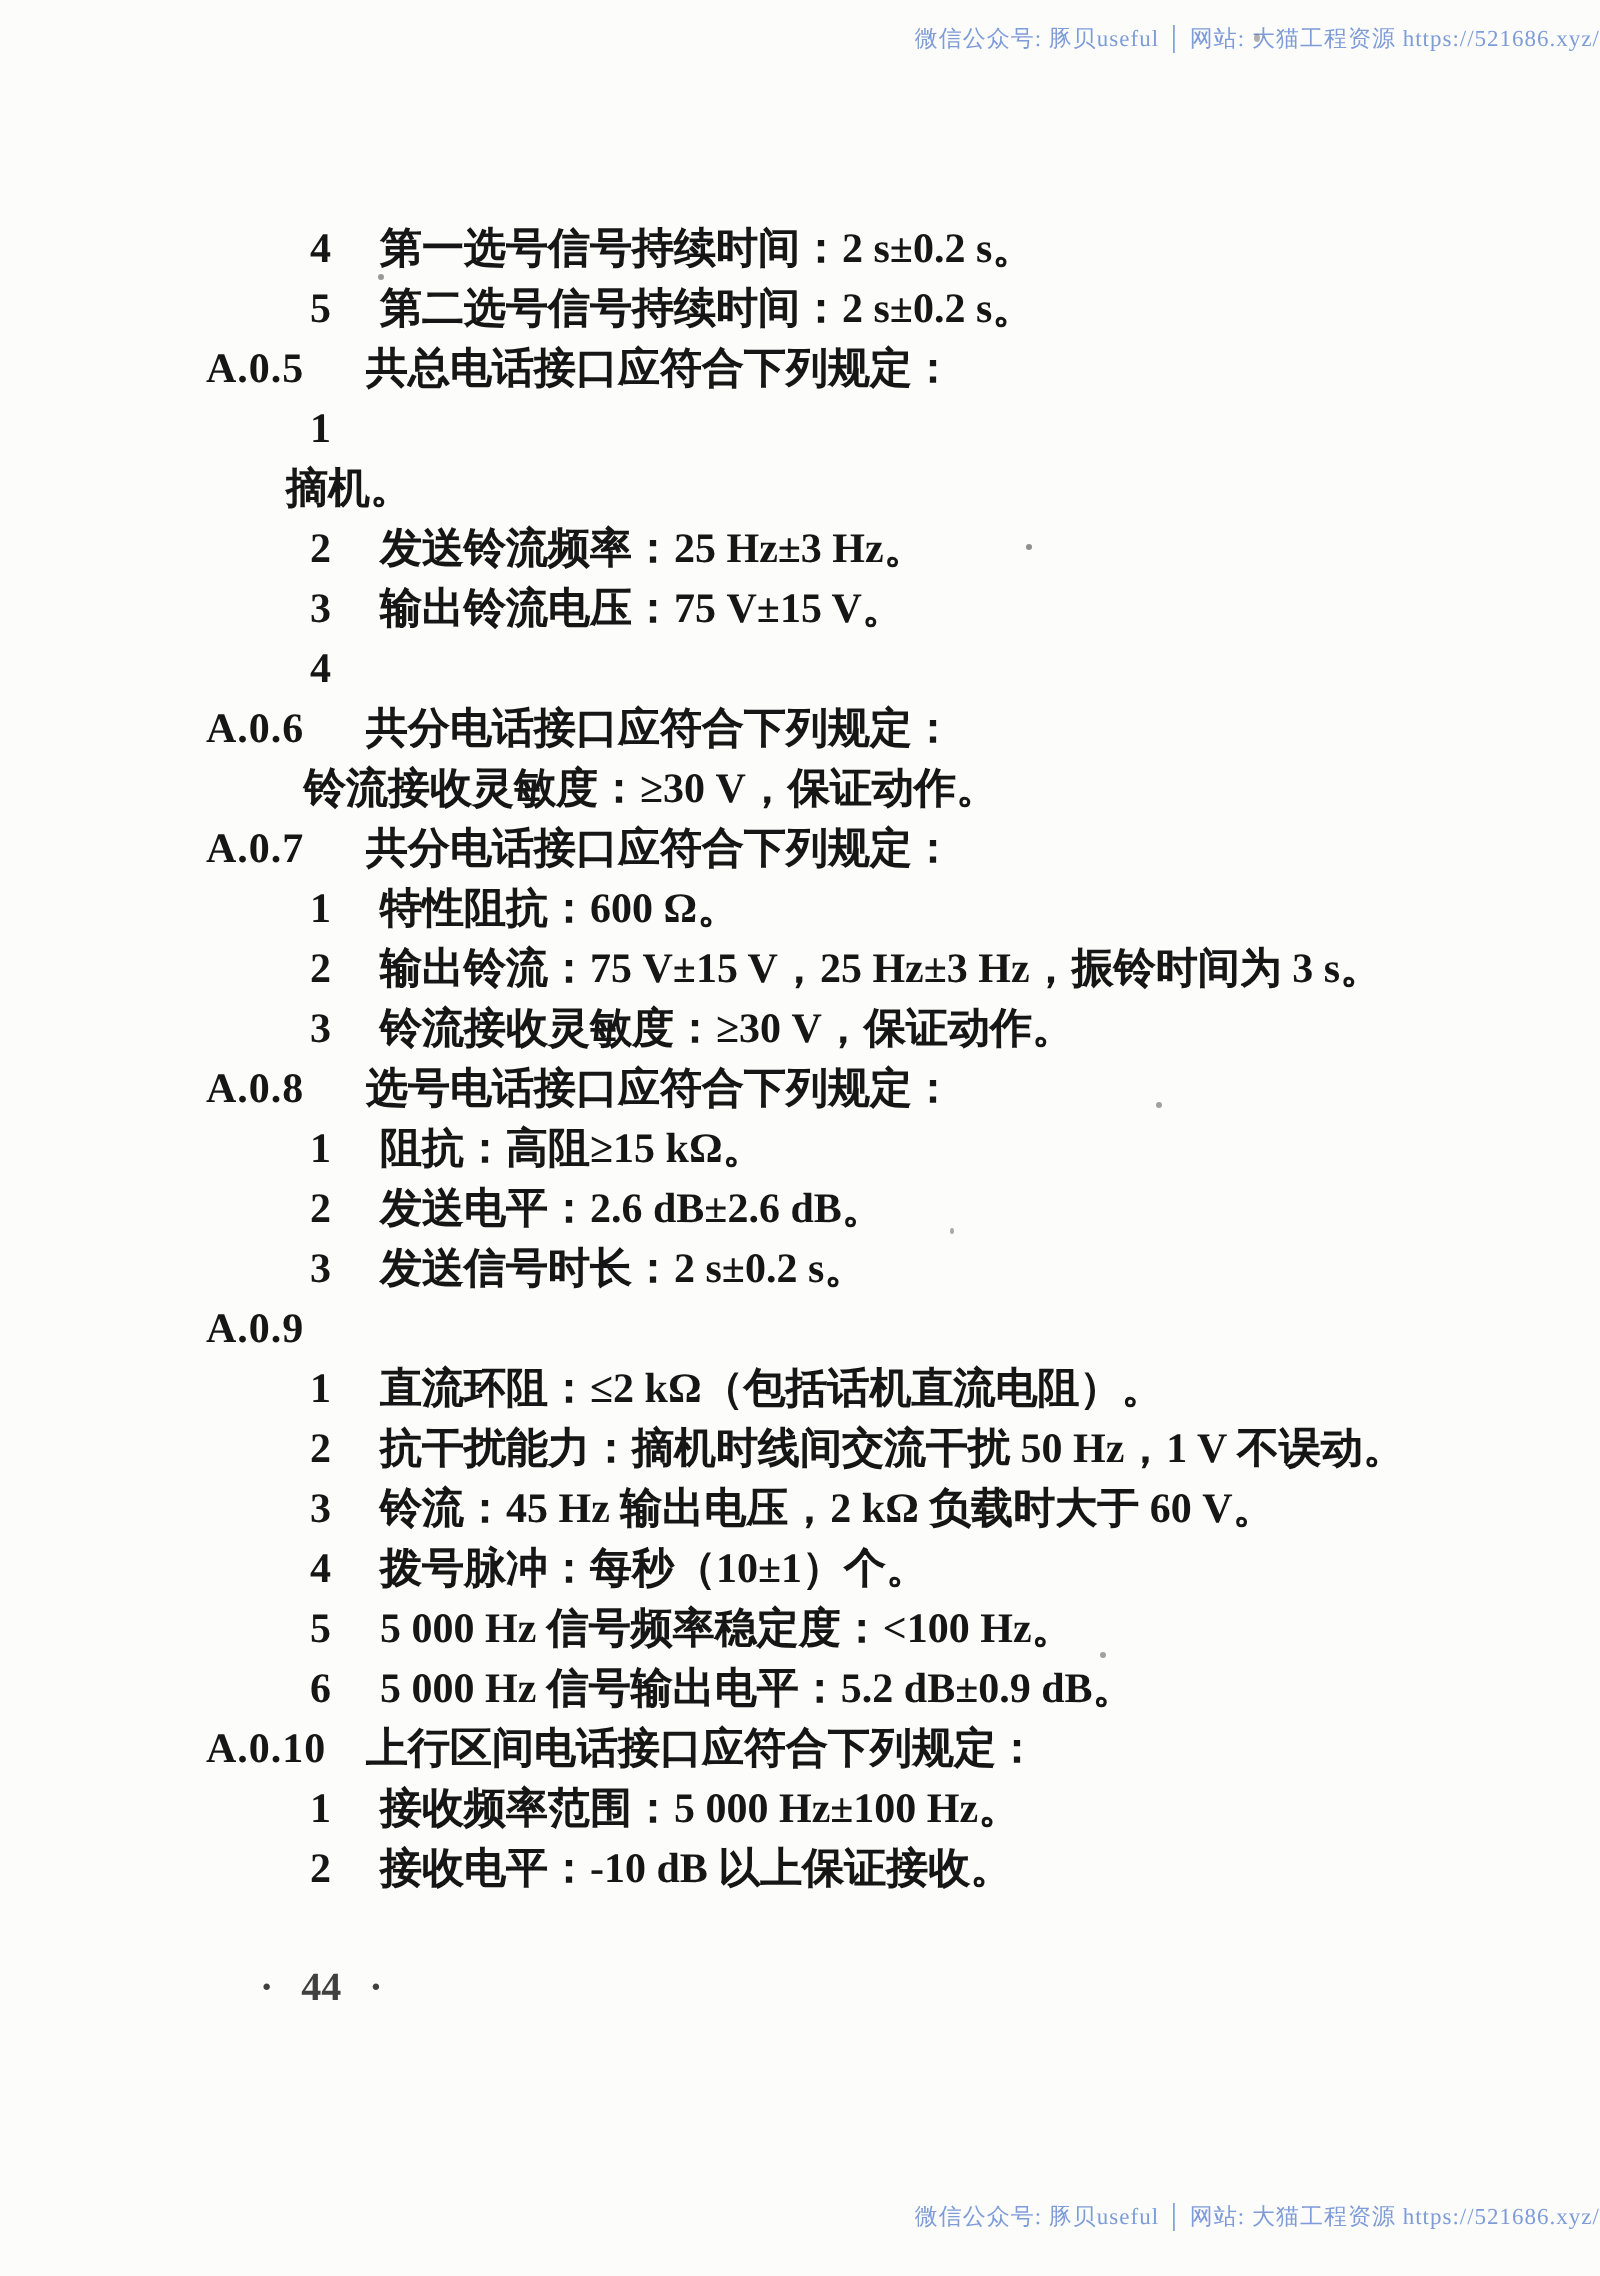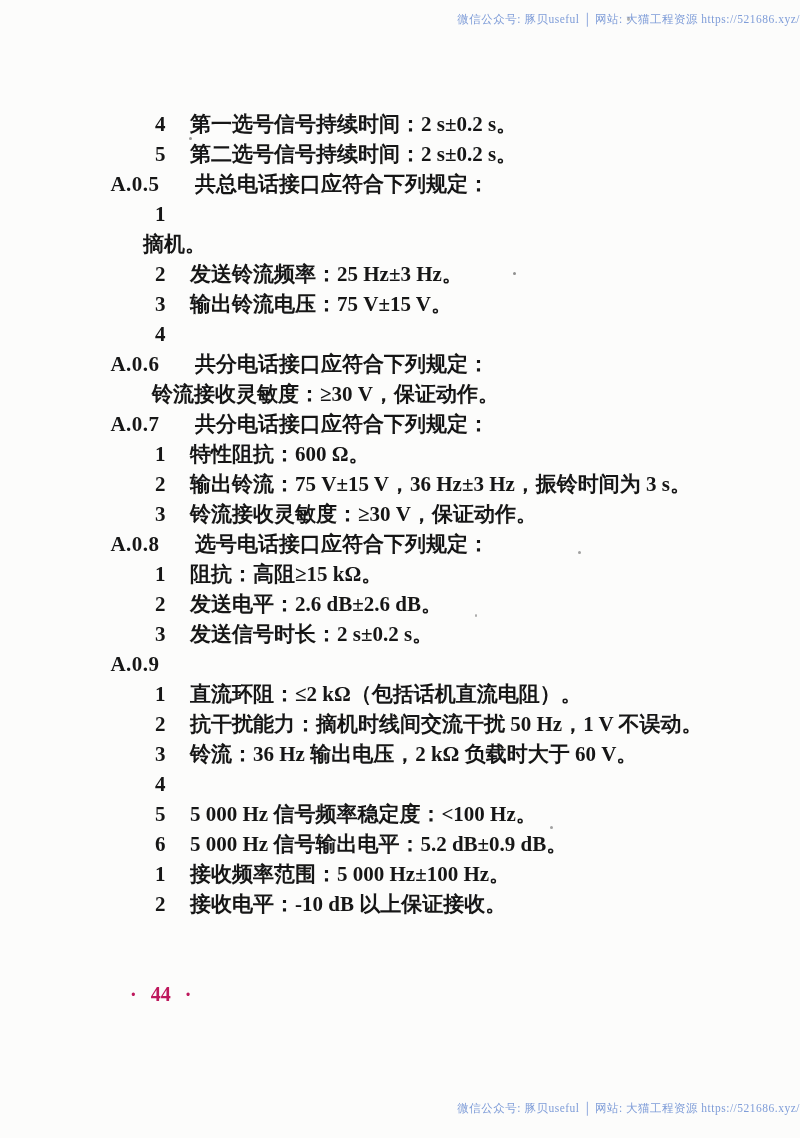--- a/index.html
+++ b/index.html
@@ -39,34 +39,33 @@
     color: #161616;
   }
   .row .num {
     flex: none;
     width: 35px;
     padding-left: 52px;
   }
   .row.heading .hnum {
     flex: none;
     min-width: 64px;
-    margin-right: 28px;
+    margin-right: 16px;
     letter-spacing: 0.5px;
-    text-align: center;
   }
   .row.cont { padding-left: 0; margin-left: 40px; }
   .row.sub { padding-left: 49px; }
 
   .page-number {
     position: absolute;
     left: 130px; top: 983px;
     font-size: 20px;
     font-weight: 700;
     word-spacing: 9px;
-    color: #be185d;
+    color: #404040;
   }
 
   .speck { position: absolute; border-radius: 50%; background: #555; }
   .s1 { left: 627px; top: 17px;  width: 3px; height: 4px; opacity: .45; }
   .s2 { left: 189px; top: 137px; width: 3px; height: 3px; opacity: .6; }
   .s3 { left: 513px; top: 272px; width: 3px; height: 3px; opacity: .65; }
   .s4 { left: 578px; top: 551px; width: 3px; height: 3px; opacity: .55; }
   .s5 { left: 475px; top: 614px; width: 2px; height: 3px; opacity: .5; }
   .s6 { left: 550px; top: 826px; width: 3px; height: 3px; opacity: .55; }
 </style>
@@ -115,21 +114,21 @@
   <div class="row heading">
       <span class="hnum">A.0.7</span>
       <span class="txt">共分电话接口应符合下列规定：</span>
     </div>
   <div class="row item">
       <span class="num">1</span>
       <span class="txt">特性阻抗：600 Ω。</span>
     </div>
   <div class="row item">
       <span class="num">2</span>
-      <span class="txt">输出铃流：75 V±15 V，36 Hz±3 Hz，振铃时间为 3 s。</span>
+      <span class="txt">输出铃流：75 V±15 V，25 Hz±3 Hz，振铃时间为 3 s。</span>
     </div>
   <div class="row item">
       <span class="num">3</span>
       <span class="txt">铃流接收灵敏度：≥30 V，保证动作。</span>
     </div>
   <div class="row heading">
       <span class="hnum">A.0.8</span>
       <span class="txt">选号电话接口应符合下列规定：</span>
     </div>
   <div class="row item">
@@ -150,32 +149,37 @@
   <div class="row item">
       <span class="num">1</span>
       <span class="txt">直流环阻：≤2 kΩ（包括话机直流电阻）。</span>
     </div>
   <div class="row item">
       <span class="num">2</span>
       <span class="txt">抗干扰能力：摘机时线间交流干扰 50 Hz，1 V 不误动。</span>
     </div>
   <div class="row item">
       <span class="num">3</span>
-      <span class="txt">铃流：36 Hz 输出电压，2 kΩ 负载时大于 60 V。</span>
+      <span class="txt">铃流：45 Hz 输出电压，2 kΩ 负载时大于 60 V。</span>
     </div>
   <div class="row item">
       <span class="num">4</span>
+      <span class="txt">拨号脉冲：每秒（10±1）个。</span>
     </div>
   <div class="row item">
       <span class="num">5</span>
       <span class="txt">5 000 Hz 信号频率稳定度：&lt;100 Hz。</span>
     </div>
   <div class="row item">
       <span class="num">6</span>
       <span class="txt">5 000 Hz 信号输出电平：5.2 dB±0.9 dB。</span>
+    </div>
+  <div class="row heading">
+      <span class="hnum">A.0.10</span>
+      <span class="txt">上行区间电话接口应符合下列规定：</span>
     </div>
   <div class="row item">
       <span class="num">1</span>
       <span class="txt">接收频率范围：5 000 Hz±100 Hz。</span>
     </div>
   <div class="row item">
       <span class="num">2</span>
       <span class="txt">接收电平：-10 dB 以上保证接收。</span>
     </div>
 </div>

